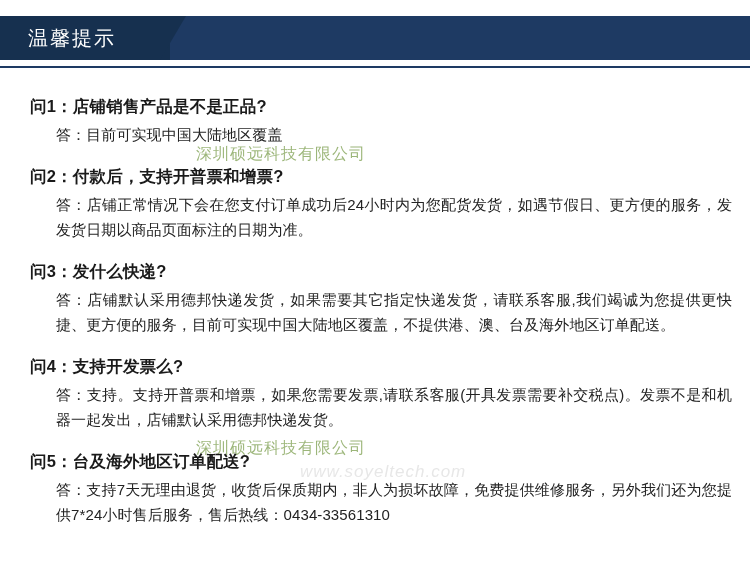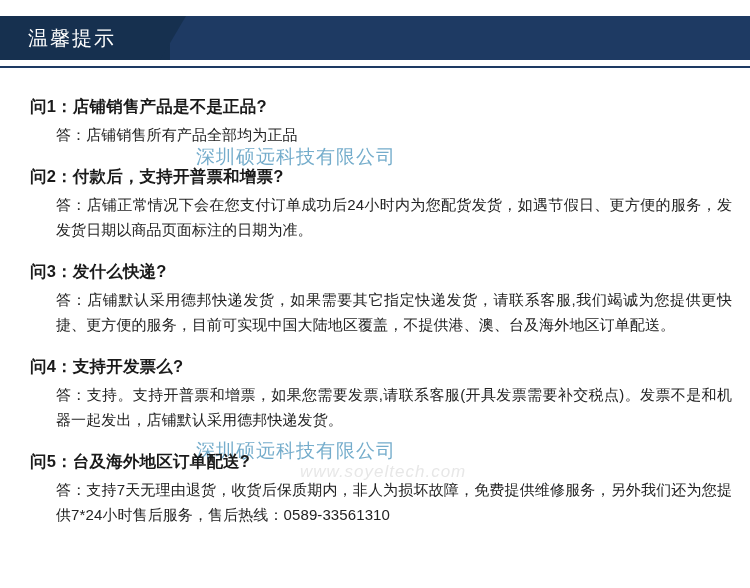--- a/index.html
+++ b/index.html
@@ -105,23 +105,23 @@
     text-align: justify;
     letter-spacing: 0.1px;
   }
   .answer .lead {
     margin-left: 0;
   }
 
   
   .watermark {
     position: absolute;
-    color: #0369a1;
+    color: #4d7c0f;
     opacity: 0.55;
-    font-size: 19px;
+    font-size: 16px;
     letter-spacing: 1px;
     white-space: nowrap;
     z-index: 1;
     pointer-events: none;
     font-family: "Liberation Sans", "DejaVu Sans", sans-serif;
   }
   .wm1 {
     left: 196px;
     top: 144px;
   }
@@ -151,37 +151,37 @@
   </div>
 
   <div class="watermark wm1">深圳硕远科技有限公司</div>
   <div class="watermark wm2">深圳硕远科技有限公司</div>
   <div class="watermark wm3">www.soyeltech.com</div>
 
   <div class="content">
 
     <div class="qa-block">
       <p class="question">问1：店铺销售产品是不是正品?</p>
-      <p class="answer"><span class="lead">答：</span><span>店铺销售所有产品全部均为正品</span></p>
+      <p class="answer"><span class="lead">答：</span><span>目前可实现中国大陆地区覆盖</span></p>
     </div>
 
     <div class="qa-block">
       <p class="question">问2：付款后，支持开普票和增票?</p>
       <p class="answer"><span class="lead">答：</span><span>店铺正常情况下会在您支付订单成功后24小时内为您配货发货，如遇节假日、更方便的服务，发发货日期以商品页面标注的日期为准。</span></p>
     </div>
 
     <div class="qa-block">
       <p class="question">问3：发什么快递?</p>
       <p class="answer"><span class="lead">答：</span><span>店铺默认采用德邦快递发货，如果需要其它指定快递发货，请联系客服,我们竭诚为您提供更快捷、更方便的服务，目前可实现中国大陆地区覆盖，不提供港、澳、台及海外地区订单配送。</span></p>
     </div>
 
     <div class="qa-block">
       <p class="question">问4：支持开发票么?</p>
       <p class="answer"><span class="lead">答：</span><span>支持。支持开普票和增票，如果您需要发票,请联系客服(开具发票需要补交税点)。发票不是和机器一起发出，店铺默认采用德邦快递发货。</span></p>
     </div>
 
     <div class="qa-block">
       <p class="question">问5：台及海外地区订单配送?</p>
-      <p class="answer"><span class="lead">答：</span><span>支持7天无理由退货，收货后保质期内，非人为损坏故障，免费提供维修服务，另外我们还为您提供7*24小时售后服务，售后热线：0589-33561310</span></p>
+      <p class="answer"><span class="lead">答：</span><span>支持7天无理由退货，收货后保质期内，非人为损坏故障，免费提供维修服务，另外我们还为您提供7*24小时售后服务，售后热线：0434-33561310</span></p>
     </div>
 
   </div>
 </div>
 
 </body></html>

